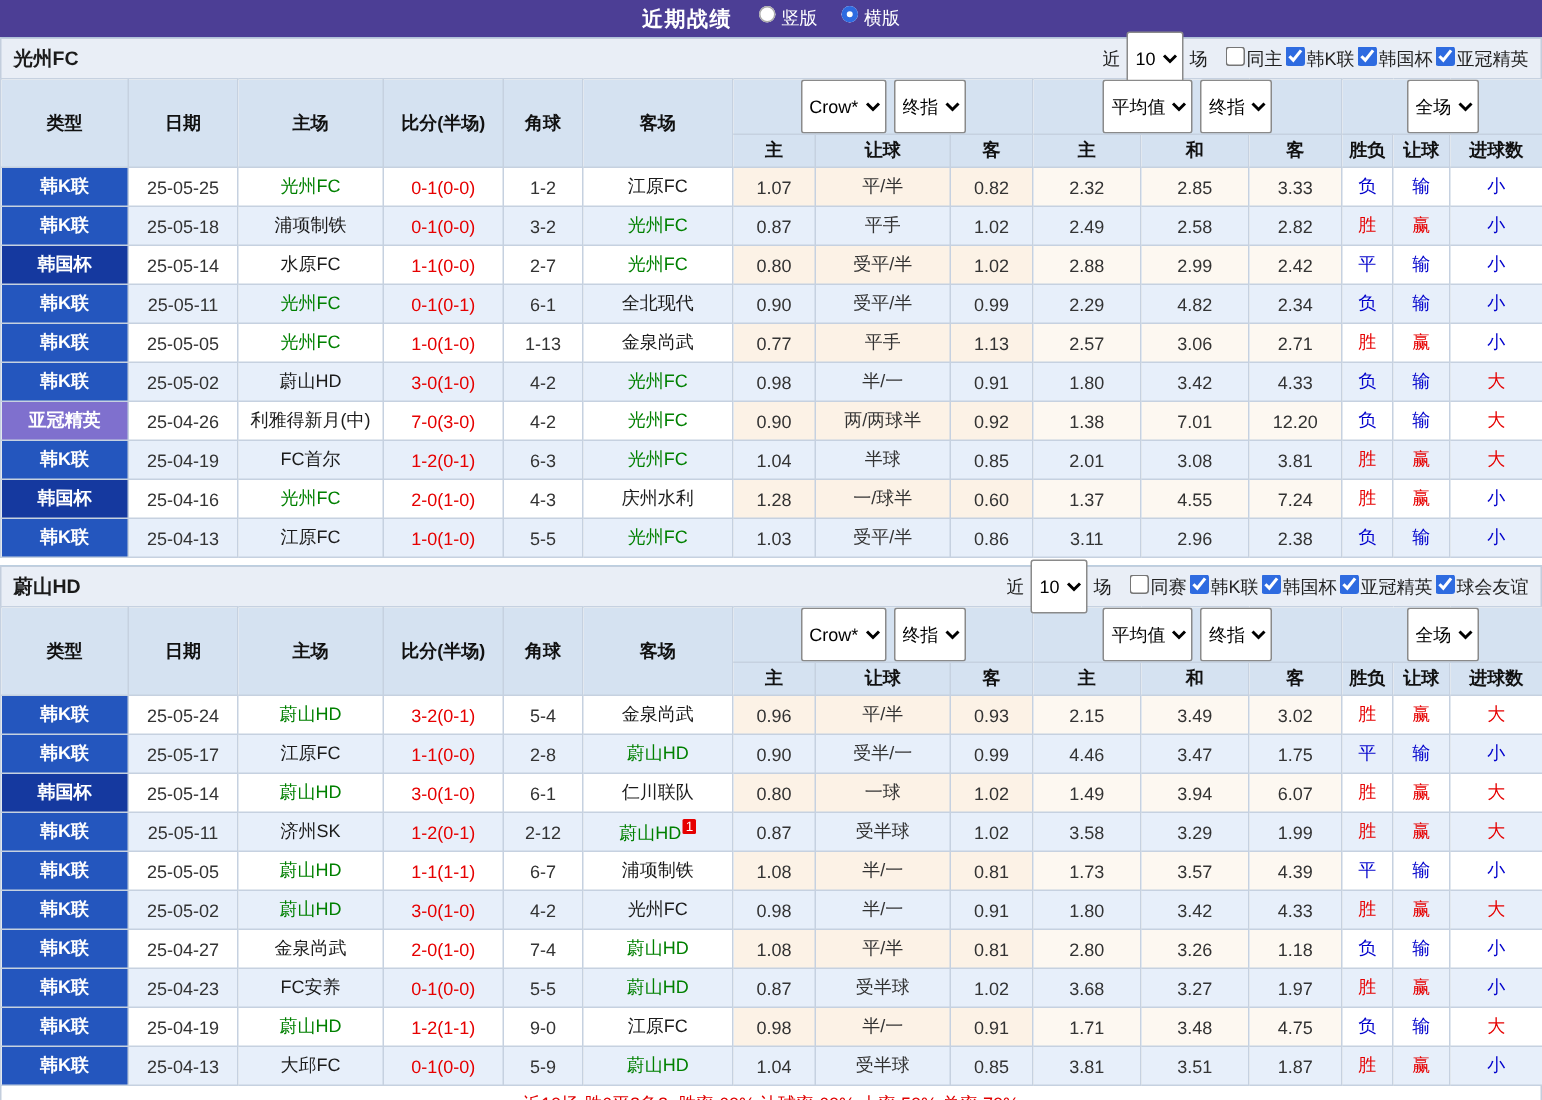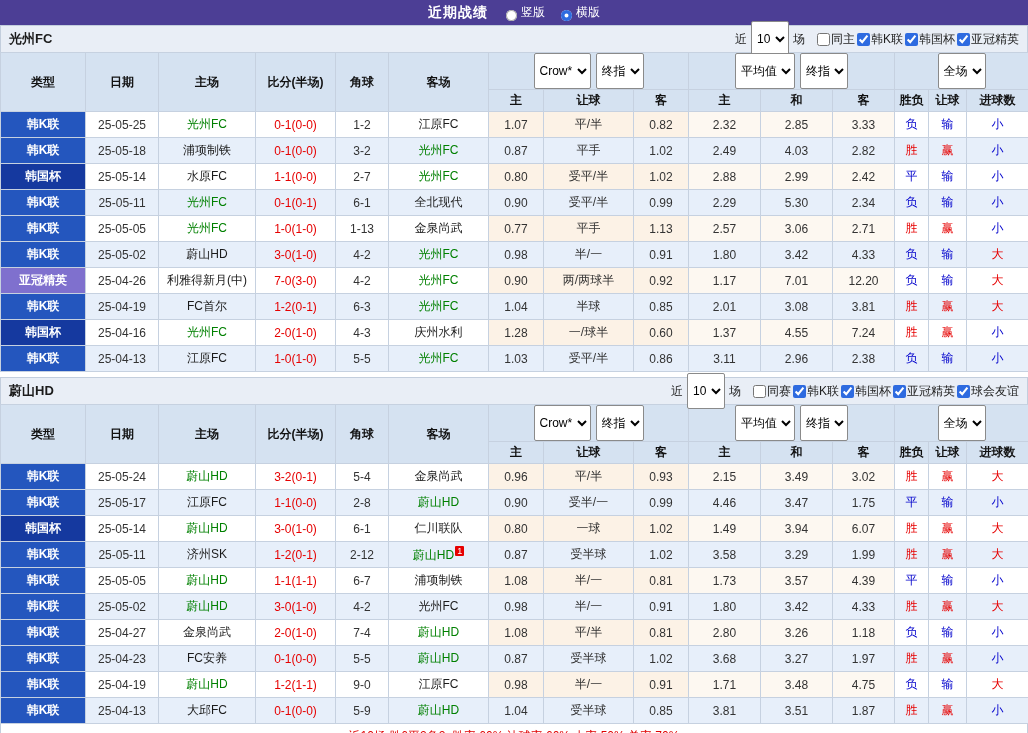--- a/index.html
+++ b/index.html
@@ -3,32 +3,32 @@
 <meta charset="utf-8">
 <style>
   * { margin:0; padding:0; box-sizing:border-box; }
   html,body { background:#fff; }
   body { width:1028px; font-family:"Liberation Sans", sans-serif; font-size:12px; color:#222; }
 
   
   .topbar { height:25px; background:#4c3e95; color:#fff; display:flex; align-items:center; justify-content:center; gap:18px; }
   .tb-title { font-weight:bold; font-size:14px; letter-spacing:1px; }
   .radios { display:flex; align-items:center; gap:16px; }
-  .radio { display:inline-flex; align-items:flex-end; gap:4px; cursor:pointer; color:#fff; }
+  .radio { display:inline-flex; align-items:flex-start; gap:4px; cursor:pointer; color:#fff; }
   .rb { width:11px; height:11px; border-radius:50%; background:#fff; box-shadow: inset 0 0 0 1px #aaa; display:inline-block; }
   .rb.sel { box-shadow: inset 0 0 0 3.5px #2e6be0; }
 
   
   .section { background:#0369a1; }
   .section + .section { margin-top:5px; }
   .section-bar { height:27px; display:flex; align-items:center; justify-content:space-between; padding:0 8px; background:#e9eef6; border:1px solid #c3cedd; border-bottom:none; }
   .team-title { font-weight:bold; font-size:13px; color:#1b1b1b; }
   .filterbar { display:inline-flex; align-items:center; gap:4px; color:#222; }
   .chkgroup { display:inline-flex; align-items:center; margin-left:6px; }
-  .chk { display:inline-flex; align-items:center; cursor:pointer; margin-left:2px; }
+  .chk { display:inline-flex; cursor:pointer; margin-left:2px; }
   .chk input { margin:0 1px 0 0; accent-color:#2e6be0; width:13px; height:13px; }
 
   select { font-size:12px; height:36px; border:1px solid #8a8a8a; background:#fff; border-radius:2px; padding:0 1px; }
 
   
   table { width:100%; border-collapse:collapse; table-layout:fixed; background:#fff; }
   th, td { border:1px solid #c6d1e0; text-align:center; white-space:nowrap; overflow:hidden; }
   thead th { background:#d5e2f1; font-weight:bold; font-size:12px; color:#111; height:22px; }
   thead tr.h1 th { height:24px; }
   thead .sel-group { display:flex; justify-content:center; gap:5px; align-items:center; }
@@ -169,21 +169,21 @@
           <td class="cell-type" style="background: rgb(36, 86, 190);">韩K联</td>
           <td class="cell-date">25-05-18</td>
           <td class="cell-home"><span class="team">浦项制铁</span></td>
           <td class="cell-score">0-1(0-0)</td>
           <td class="cell-corner">3-2</td>
           <td class="cell-away"><span class="team subject">光州FC</span></td>
           <td class="cell-odds">0.87</td>
           <td class="cell-odds">平手</td>
           <td class="cell-odds">1.02</td>
           <td class="cell-avg">2.49</td>
-          <td class="cell-avg">4.03</td>
+          <td class="cell-avg">2.58</td>
           <td class="cell-avg">2.82</td>
           <td class="cell-res red">胜</td>
           <td class="cell-res red">赢</td>
           <td class="cell-res blue">小</td>
         </tr>
         <tr>
           <td class="cell-type" style="background: rgb(21, 57, 159);">韩国杯</td>
           <td class="cell-date">25-05-14</td>
           <td class="cell-home"><span class="team">水原FC</span></td>
           <td class="cell-score">1-1(0-0)</td>
@@ -203,21 +203,21 @@
           <td class="cell-type" style="background: rgb(36, 86, 190);">韩K联</td>
           <td class="cell-date">25-05-11</td>
           <td class="cell-home"><span class="team subject">光州FC</span></td>
           <td class="cell-score">0-1(0-1)</td>
           <td class="cell-corner">6-1</td>
           <td class="cell-away"><span class="team">全北现代</span></td>
           <td class="cell-odds">0.90</td>
           <td class="cell-odds">受平/半</td>
           <td class="cell-odds">0.99</td>
           <td class="cell-avg">2.29</td>
-          <td class="cell-avg">5.30</td>
+          <td class="cell-avg">4.82</td>
           <td class="cell-avg">2.34</td>
           <td class="cell-res blue">负</td>
           <td class="cell-res blue">输</td>
           <td class="cell-res blue">小</td>
         </tr>
         <tr>
           <td class="cell-type" style="background: rgb(36, 86, 190);">韩K联</td>
           <td class="cell-date">25-05-05</td>
           <td class="cell-home"><span class="team subject">光州FC</span></td>
           <td class="cell-score">1-0(1-0)</td>
@@ -253,21 +253,21 @@
         <tr>
           <td class="cell-type" style="background: rgb(127, 112, 206);">亚冠精英</td>
           <td class="cell-date">25-04-26</td>
           <td class="cell-home"><span class="team">利雅得新月(中)</span></td>
           <td class="cell-score">7-0(3-0)</td>
           <td class="cell-corner">4-2</td>
           <td class="cell-away"><span class="team subject">光州FC</span></td>
           <td class="cell-odds">0.90</td>
           <td class="cell-odds">两/两球半</td>
           <td class="cell-odds">0.92</td>
-          <td class="cell-avg">1.17</td>
+          <td class="cell-avg">1.38</td>
           <td class="cell-avg">7.01</td>
           <td class="cell-avg">12.20</td>
           <td class="cell-res blue">负</td>
           <td class="cell-res blue">输</td>
           <td class="cell-res red">大</td>
         </tr>
         <tr>
           <td class="cell-type" style="background: rgb(36, 86, 190);">韩K联</td>
           <td class="cell-date">25-04-19</td>
           <td class="cell-home"><span class="team">FC首尔</span></td>

